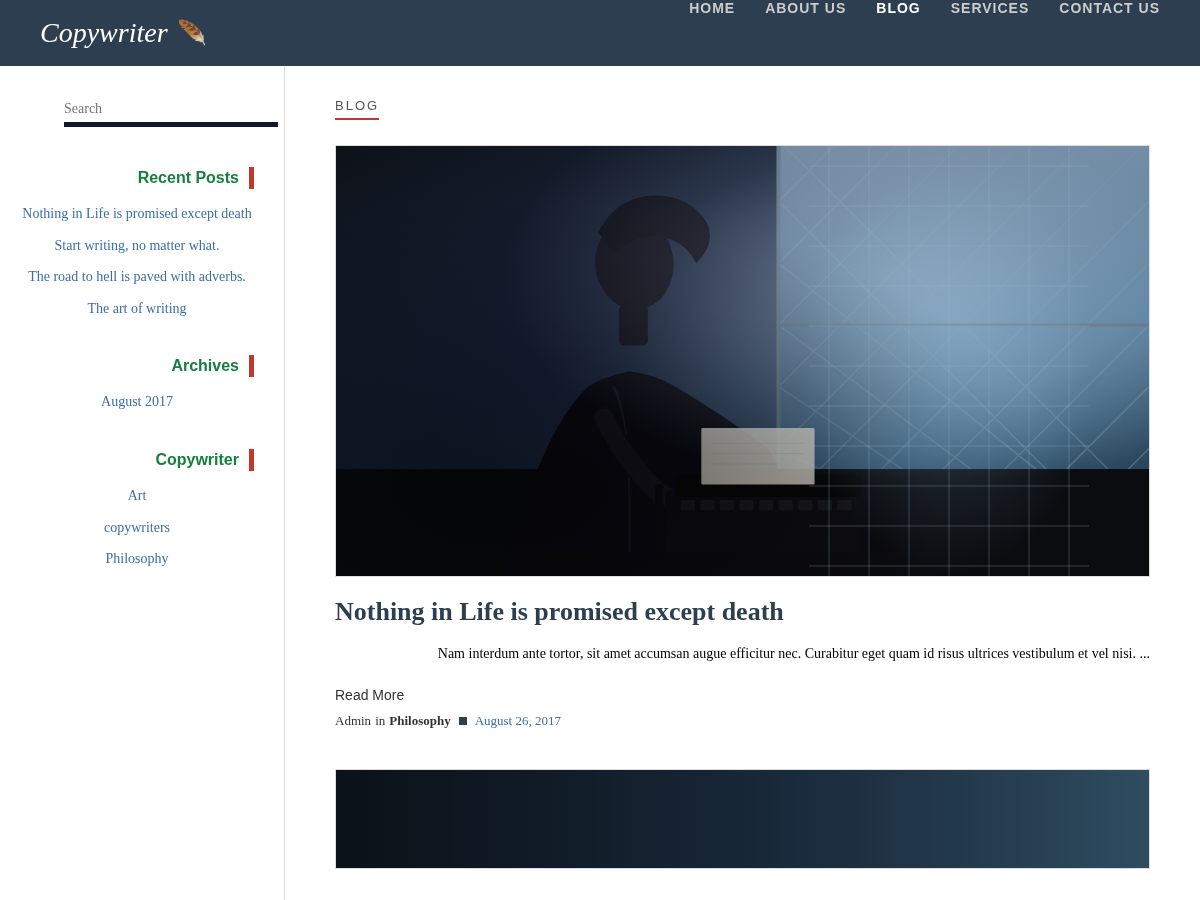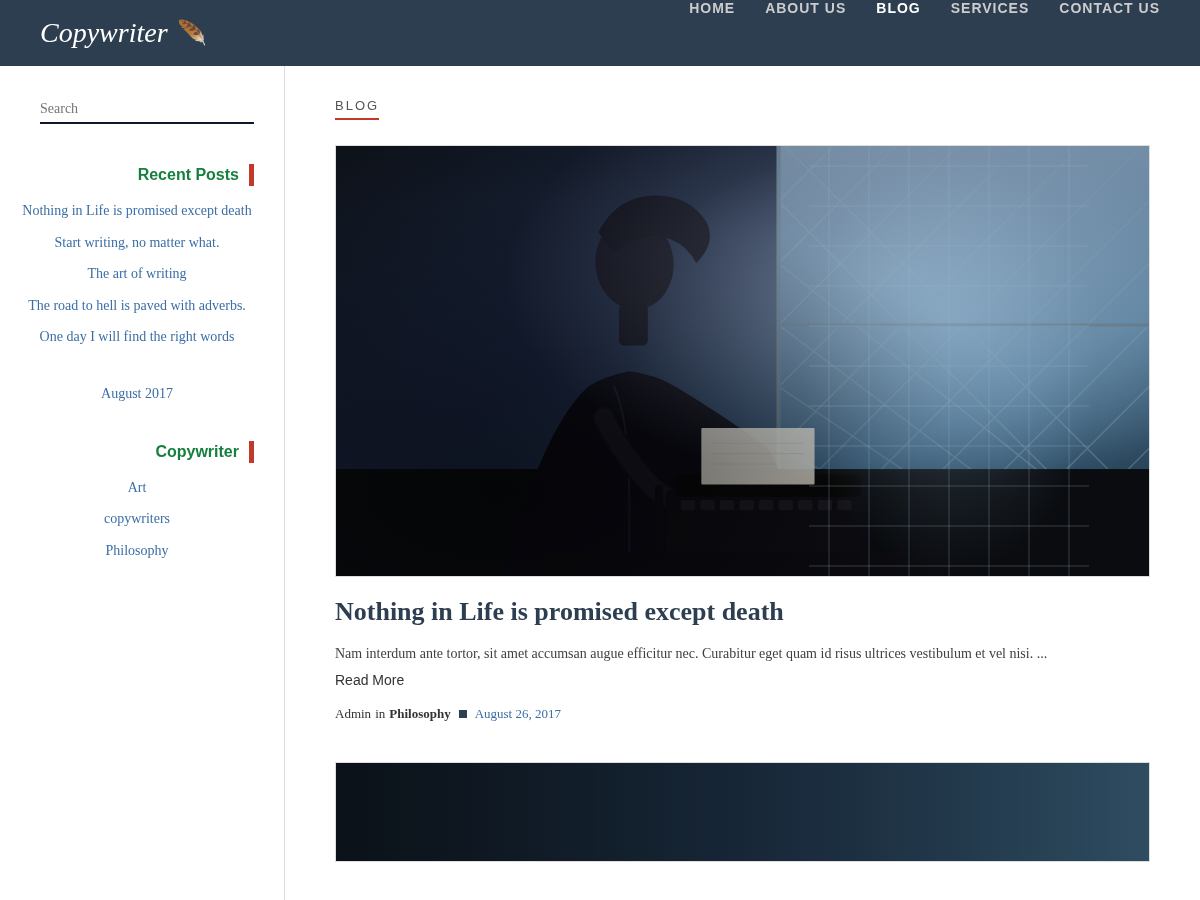--- a/index.html
+++ b/index.html
@@ -57,27 +57,28 @@
       border-right: 1px solid #ddd;
       padding: 20px 0;
     }
 
     .search-area {
       padding: 10px 30px 30px 40px;
     }
     .search-input {
       width: 100%;
       border: none;
-      border-bottom: 2px solid #0f172a;
+      border-bottom: 5px solid #0f172a;
       outline: none;
       font-size: 14px;
       color: #999;
       padding: 5px 0;
       background: transparent;
       font-family: Georgia, serif;
+      margin-left: 24px;
     }
 
     .sidebar-section {
       padding: 10px 30px 10px 20px;
       margin-bottom: 5px;
     }
     .sidebar-section-title {
       display: flex;
       align-items: center;
       justify-content: flex-end;
@@ -186,33 +187,34 @@
 
     .post-title {
       font-size: 26px;
       font-weight: bold;
       color: #2c3e50;
       margin-bottom: 15px;
       font-family: Georgia, serif;
     }
 
     .post-excerpt {
-      color: #404040;
+      color: #000000;
       font-size: 14px;
       line-height: 1.7;
-      margin-bottom: 5px;
+      margin-bottom: 20px;
       font-family: Georgia, serif;
+      text-align: right;
     }
 
     .read-more {
       display: inline-block;
       font-size: 14px;
       color: #333;
       text-decoration: none;
-      margin-bottom: 18px;
+      margin-bottom: 10px;
       font-family: Arial, sans-serif;
     }
 
     .post-meta {
       font-size: 13px;
       color: #333;
       font-family: Liberation Serif, serif;
       display: flex;
       align-items: center;
       gap: 4px;
@@ -272,27 +274,30 @@
       <input class="search-input" type="text" placeholder="Search" style="">
     </div>
 
     <div class="sidebar-section">
       <div class="sidebar-section-title">
         <span>Recent Posts</span>
         <span class="red-bar"></span>
       </div>
       <a href="#" class="sidebar-link">Nothing in Life is promised except death</a>
       <a href="#" class="sidebar-link">Start writing, no matter what.</a>
+      <a href="#" class="sidebar-link">The road to hell is paved with adverbs.</a>
       <a href="#" class="sidebar-link">The art of writing</a>
-      <a href="#" class="sidebar-link">The road to hell is paved with adverbs.</a>
-      <a href="#" class="sidebar-link">One day I will find the right words</a>
     </div>
 
 
     <div class="sidebar-section">
+      <div class="sidebar-section-title">
+        <span>Archives</span>
+        <span class="red-bar"></span>
+      </div>
       <a href="#" class="sidebar-link">August 2017</a>
     </div>
 
     <div class="sidebar-section">
       <div class="sidebar-section-title">
         <span>Copywriter</span>
         <span class="red-bar"></span>
       </div>
       <a href="#" class="sidebar-link">Art</a>
       <a href="#" class="sidebar-link">copywriters</a>

